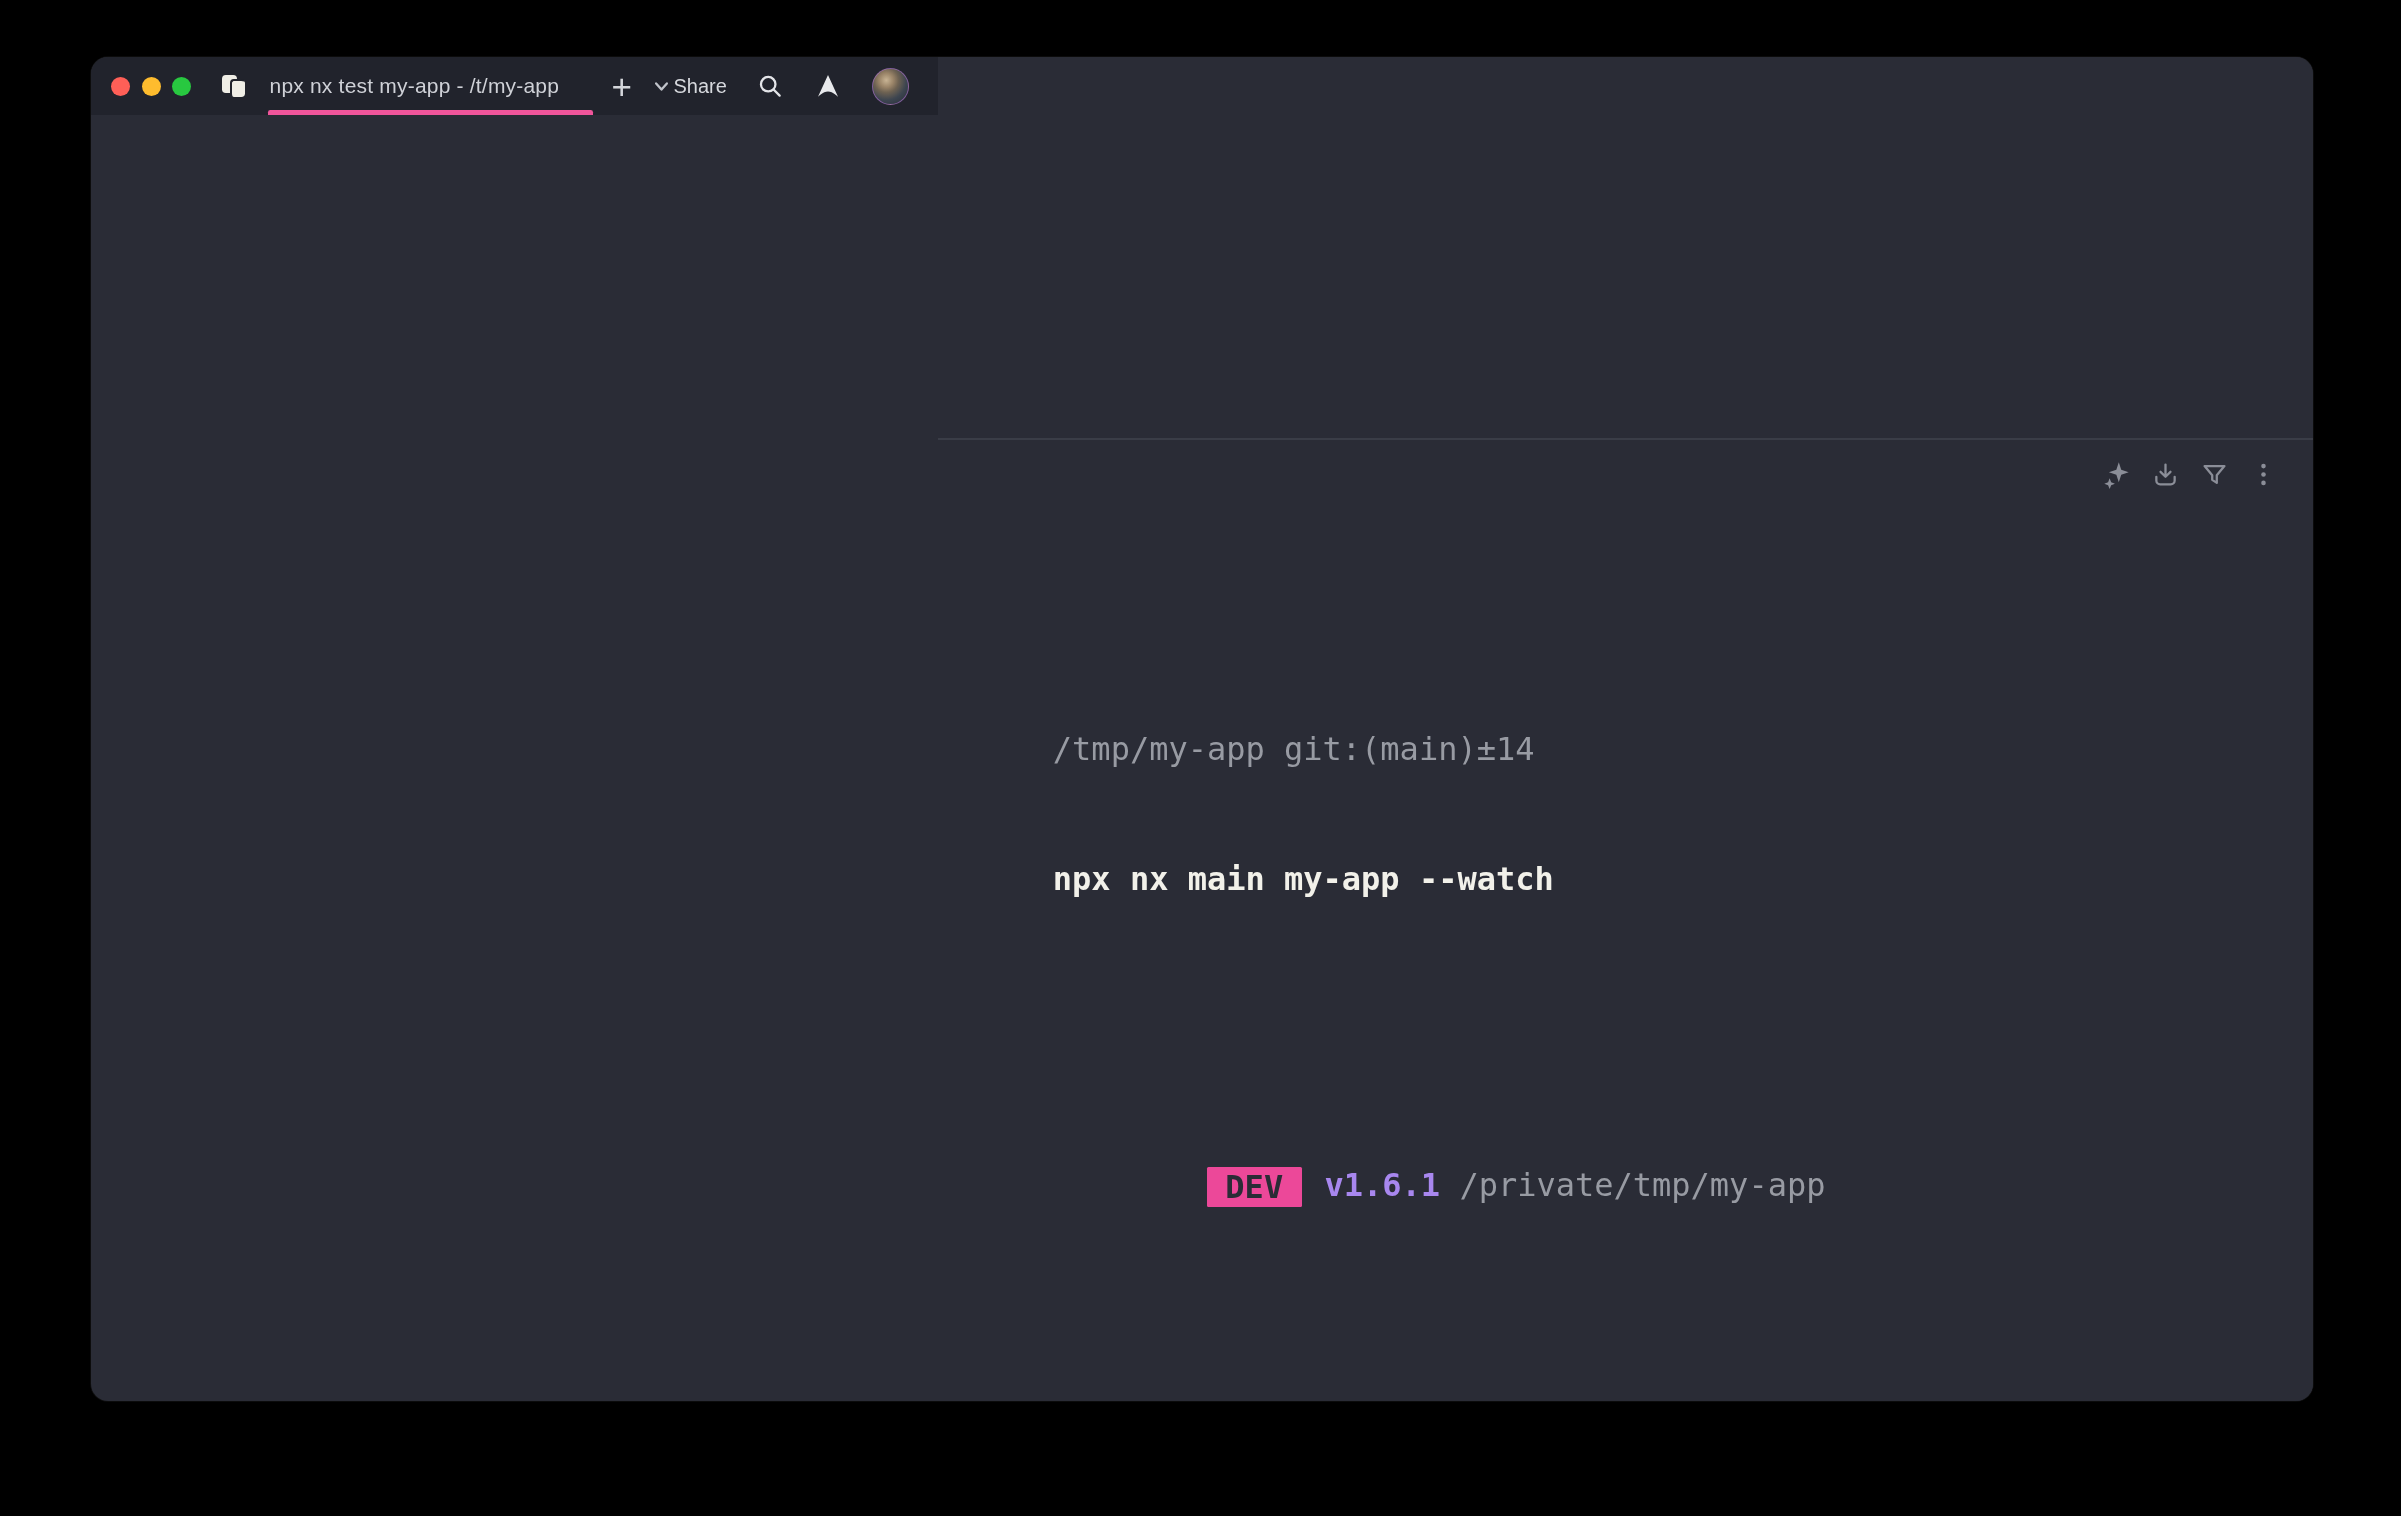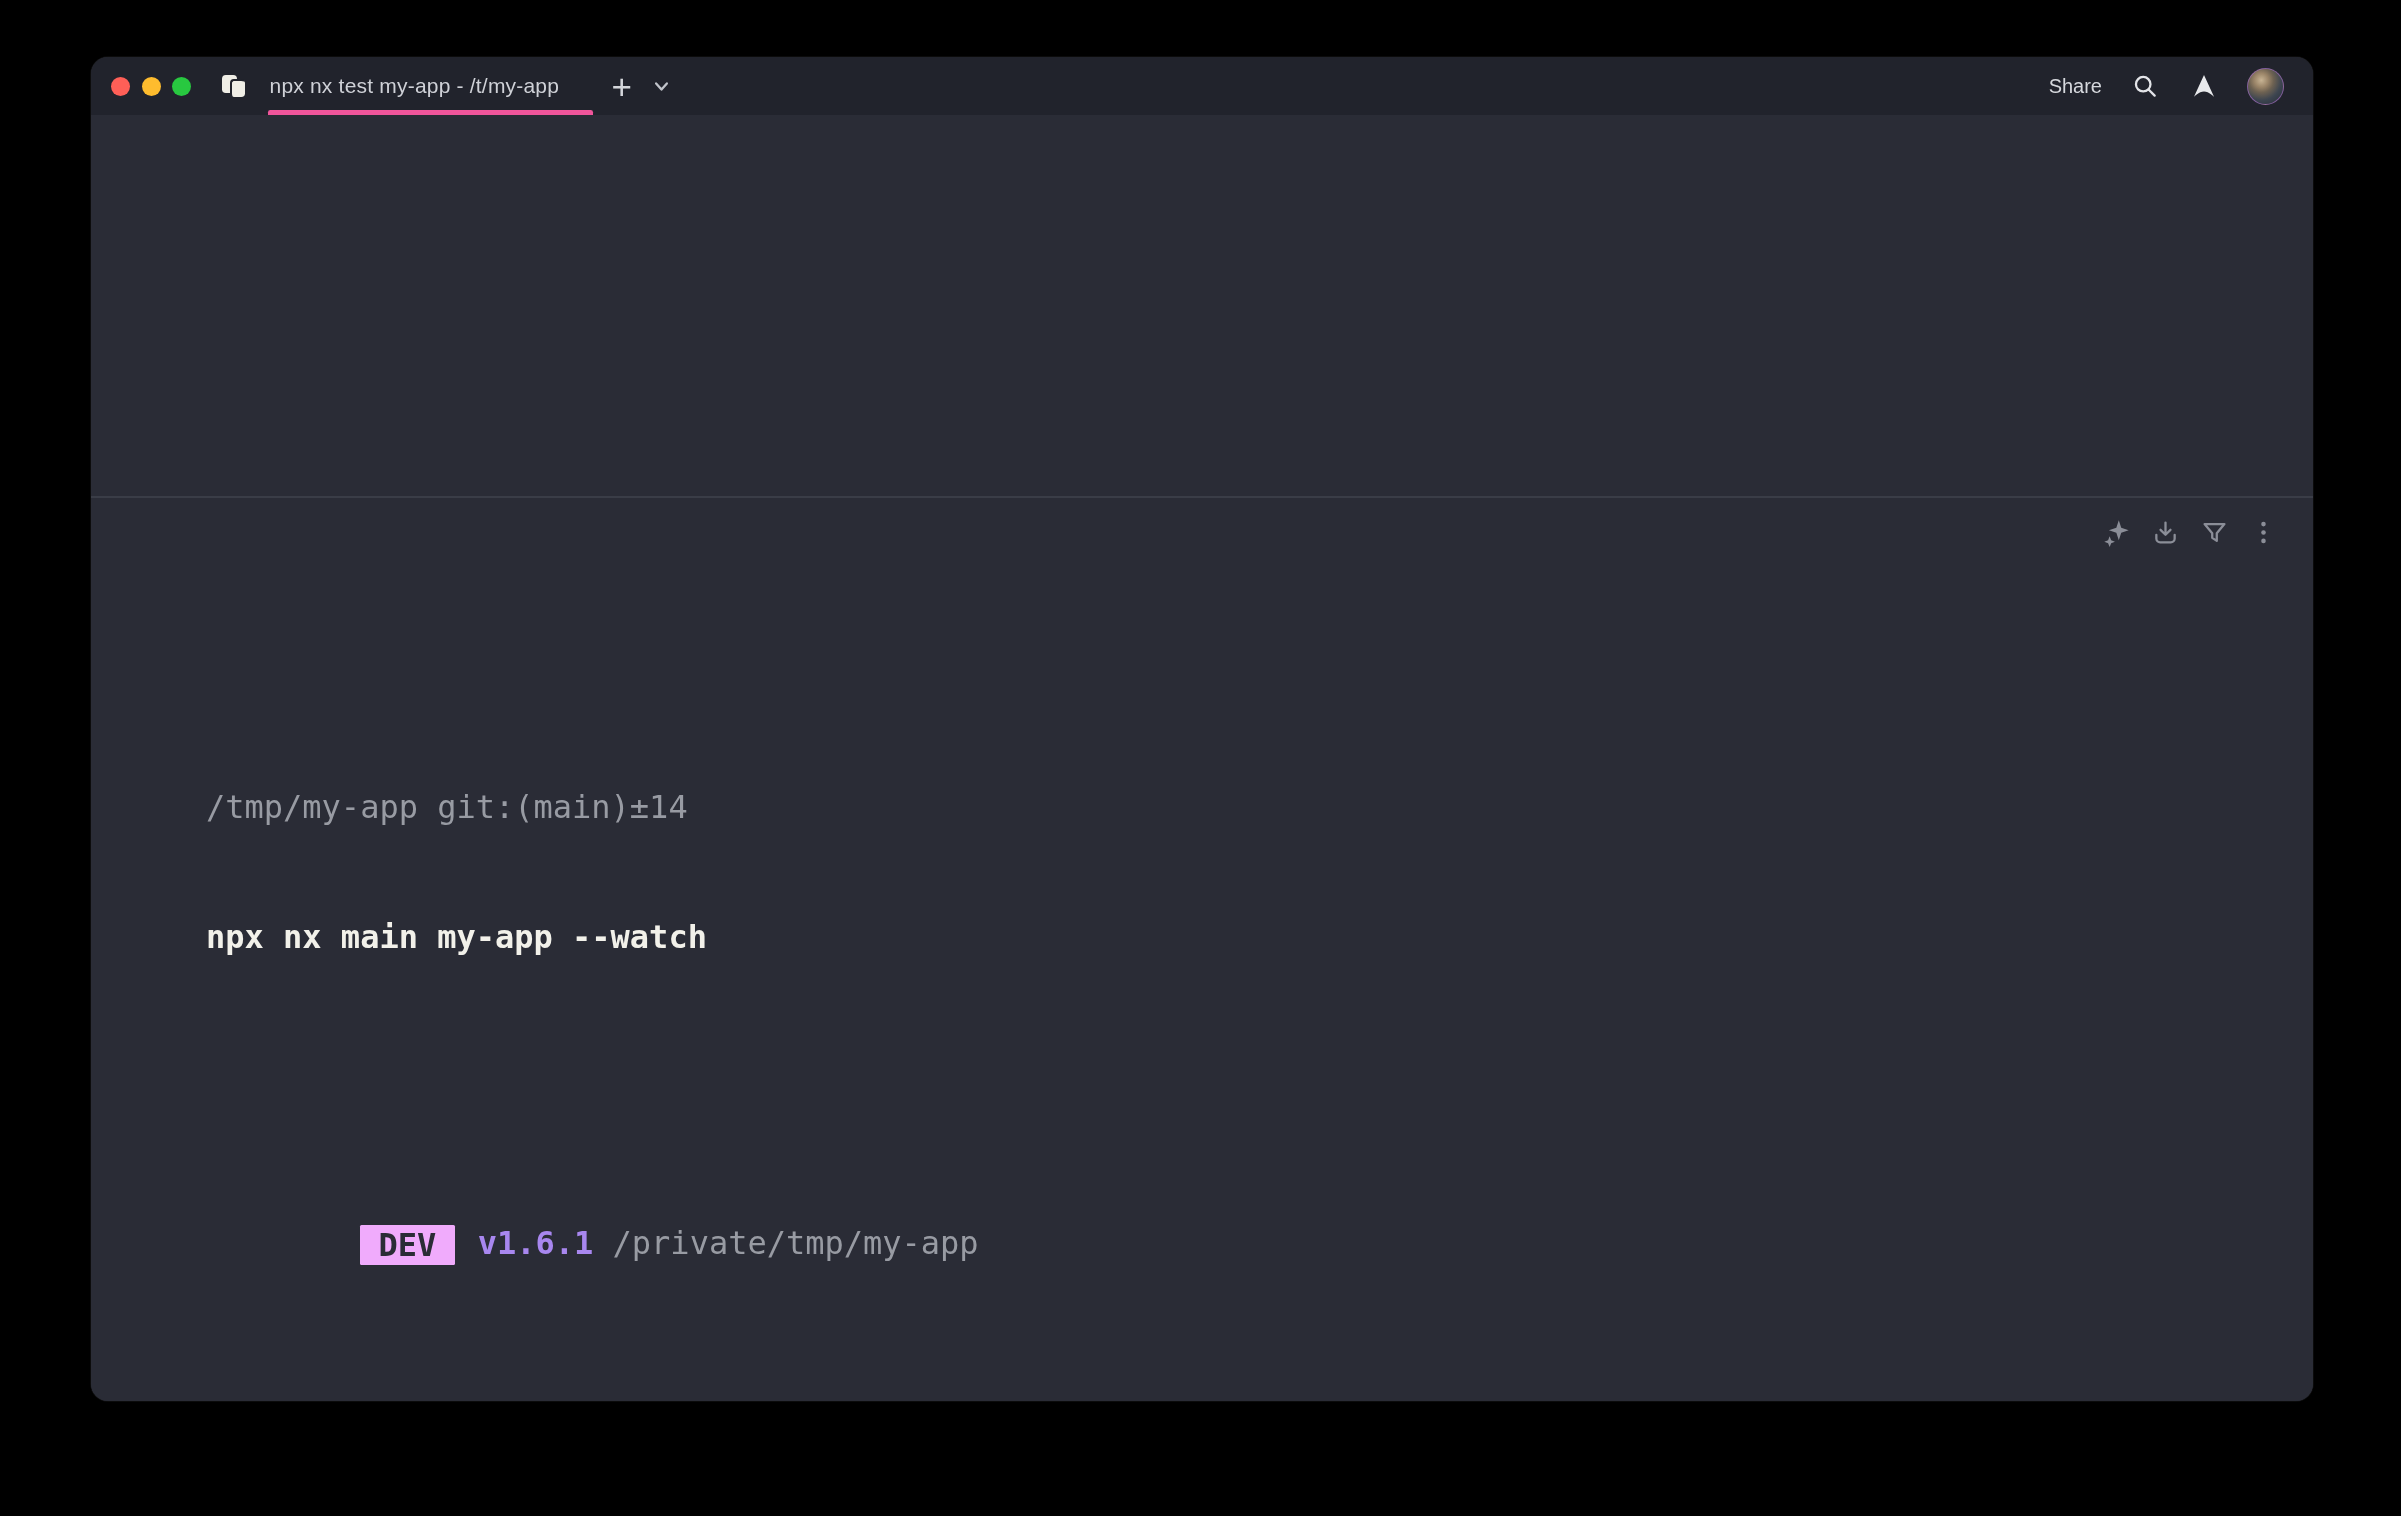--- a/index.html
+++ b/index.html
@@ -3,21 +3,21 @@
 <meta charset="utf-8">
 <style>
   * { margin: 0; padding: 0; box-sizing: border-box; }
   html, body { width: 2401px; height: 1516px; background: #000; overflow: hidden; }
   body { font-family: "Liberation Sans", "DejaVu Sans", sans-serif; }
 
   .window {
     position: absolute; left: 91px; top: 57px; width: 2222px; height: 1344px;
     background: #2a2c36; border-radius: 17px; overflow: hidden;
     box-shadow: 0 0 0 0.8px rgba(255,255,255,0.06), 0 31px 92px rgba(0,0,0,0.8);
-    display: flex; flex-direction: column;
+    display: flex; flex-direction: row;
   }
 
   
   .tabbar {
     height: 58px; background: #21232c; flex: 0 0 auto;
     display: flex; align-items: center; position: relative;
   }
   .traffic { display: flex; gap: 11.5px; margin-left: 20px; }
   .light { width: 19px; height: 19px; border-radius: 50%; }
   .light.red { background: #ff5f57; }
@@ -62,21 +62,21 @@
   .green { color: #3fdc79; }
   .bold { font-weight: bold; }
 
   .cmd-line { margin-top: 7.7px; font-weight: bold; color: #f2f1ea; }
   .dev-line { margin-top: 60px; }
 
   .badge {
     display: inline-block; height: 40px; line-height: 40px; padding: 0 18.4px;
     font-weight: bold; border-radius: 1.5px; vertical-align: middle;
   }
-  .badge.dev { background: #f0abfc; color: #2a2c36; }
+  .badge.dev { background: #ec4899; color: #2a2c36; }
   .version { color: #a887ef; margin-left: 23px; }
 
   
   .block-actions { position: absolute; top: 20px; right: 35px; display: flex; gap: 20px; align-items: center; }
   .block-actions svg { display: block; }
 
   .icon-btn { width: 29px; height: 29px; display: flex; align-items: center; justify-content: center; }
 </style>
 </head>
 <body>

